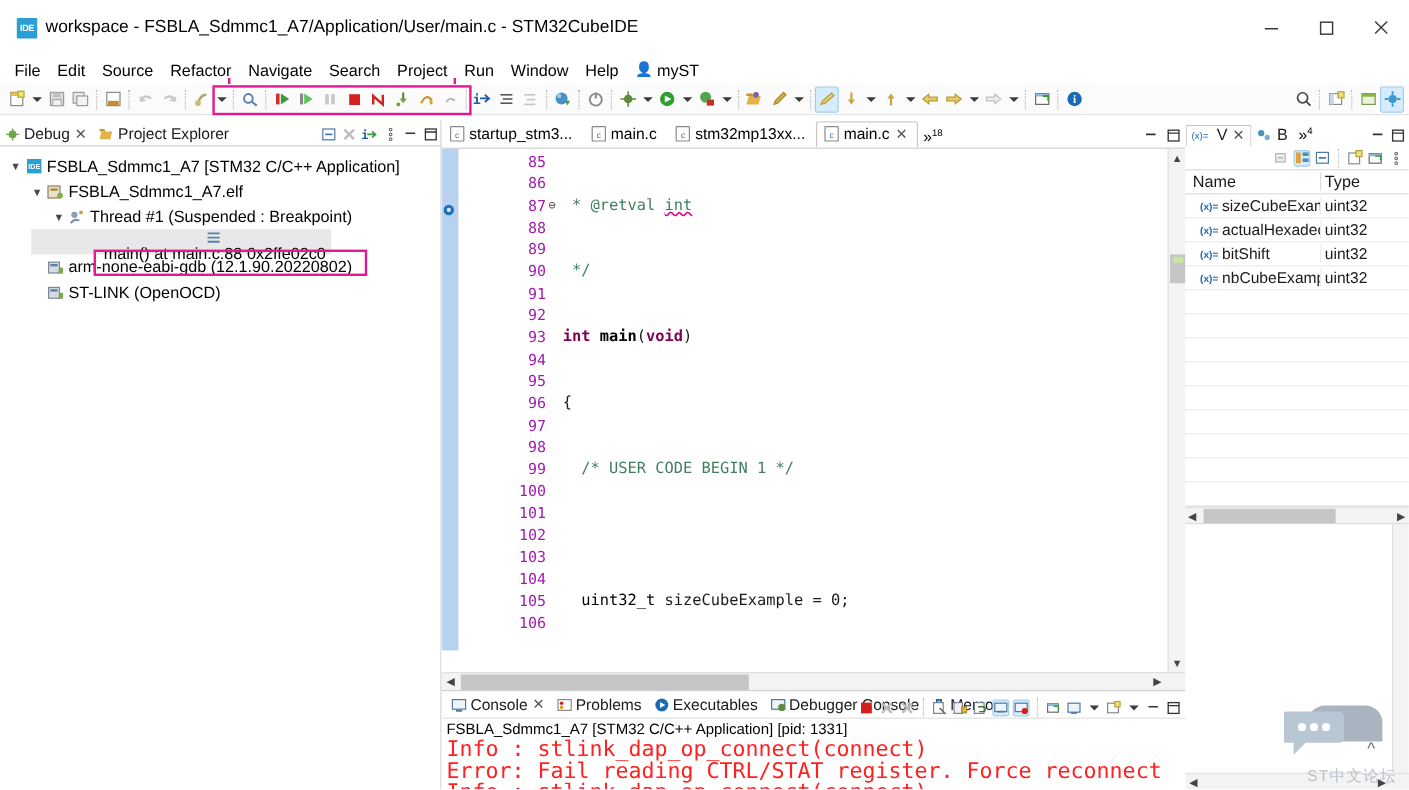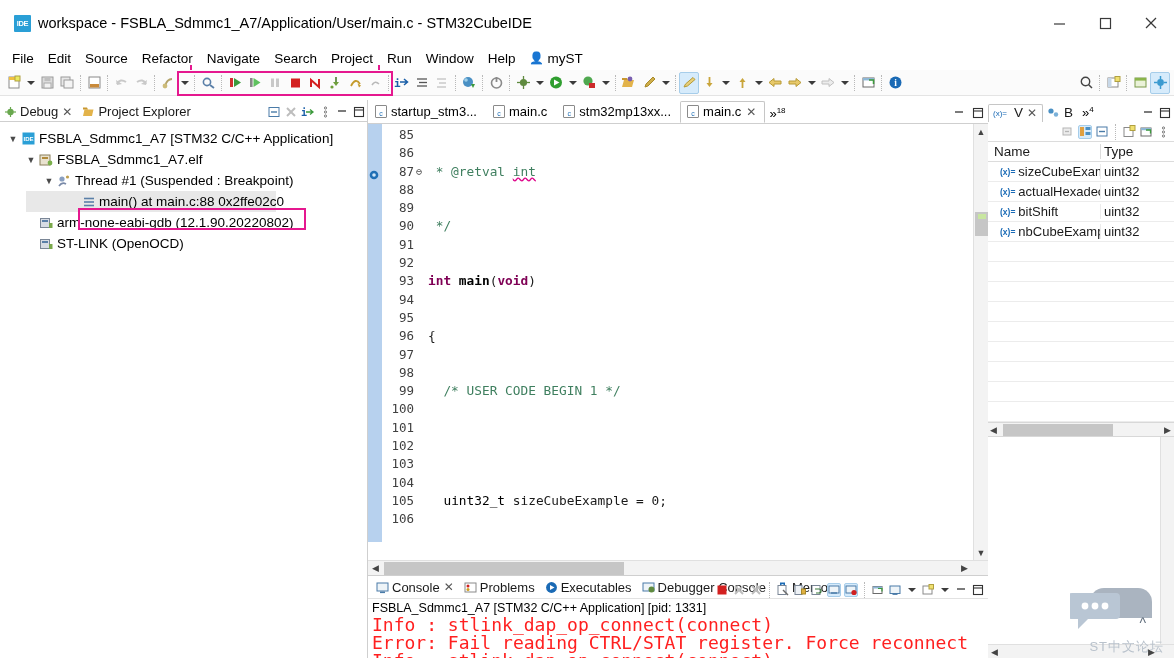--- a/index.html
+++ b/index.html
@@ -90,21 +90,21 @@
 
   .tree { padding:6px 0 0 4px; font-size:13px; overflow:hidden; flex:1; position:relative; }
   .trow { display:flex; align-items:center; height:21px; white-space:nowrap; }
   .twist { width:14px; text-align:center; color:#4a4a4a; font-size:9px; }
   .tico { width:16px; display:flex; align-items:center; justify-content:center; margin-right:3px; }
   .tlabel { font-size:13.5px; color:#000; }
   .tree-hl {
     position:absolute; left:78px; top:86px; width:228px; height:22px;
     border:2px solid #e5188f; pointer-events:none;
   }
-  .sel-row { background:#e8e8e8; }
+  .sel-row { background:#e8e8e8;flex-direction:column; }
   .panel-vsplit { position:absolute; left:367px; top:0; width:1px; height:558px; background:#cfcfcf; }
 
   
   .center { width:620px; display:flex; flex-direction:column; position:relative; }
   .etabs { height:23px; display:flex; align-items:flex-end; background:#fff; position:relative; }
   .etab {
     display:flex; align-items:center; gap:4px; padding:2px 8px 3px 6px;
     font-size:13px; white-space:nowrap; color:#000; border:1px solid transparent;
   }
   .etab.sel { background:#fff; border:1px solid #c6c6c6; border-bottom:1px solid #fff; border-radius:2px 2px 0 0; }
@@ -114,23 +114,23 @@
     justify-content:center; line-height:7px; border-radius:1px;
   }
   .etab-more { font-size:13px; color:#000; padding:0 4px 2px; display:flex; align-items:flex-start; }
   .etab-more sub { font-size:8px; }
   .etabs-tools { position:absolute; right:3px; bottom:3px; display:flex; gap:5px; }
 
   .editor { flex:1; display:flex; position:relative; background:#fff; border-top:1px solid #cfcfcf; overflow:hidden; }
   .gutter-mark { width:14px; background:#fff; position:relative; }
   .gutter-mark .bpstrip { position:absolute; left:0; top:0; width:14px; background:#b7d1ee; }
   .linenos {
-    width:34px; text-align:right; padding-right:2px; color:#404040;
+    width:34px; text-align:right; padding-right:2px; color:#a21caf;
     font-family:"DejaVu Sans Mono", monospace; font-size:12.5px; line-height:18.3px;
-    padding-top:2px; background:#fff;
+    padding-top:2px; background:#fff;margin-left:41px;
   }
   .foldcol { width:10px; font-family:"DejaVu Sans Mono", monospace; font-size:10px;
              line-height:18.3px; padding-top:2px; color:#4a4a4a; }
   .code {
     flex:1; font-family:"DejaVu Sans Mono", monospace; font-size:12.8px;
     line-height:18.3px; padding-top:2px; white-space:pre; overflow:hidden;
     position:relative; padding-left:2px;
   }
   .code .ln { height:18.3px; }
   .kw  { color:#7f0055; font-weight:bold; }

